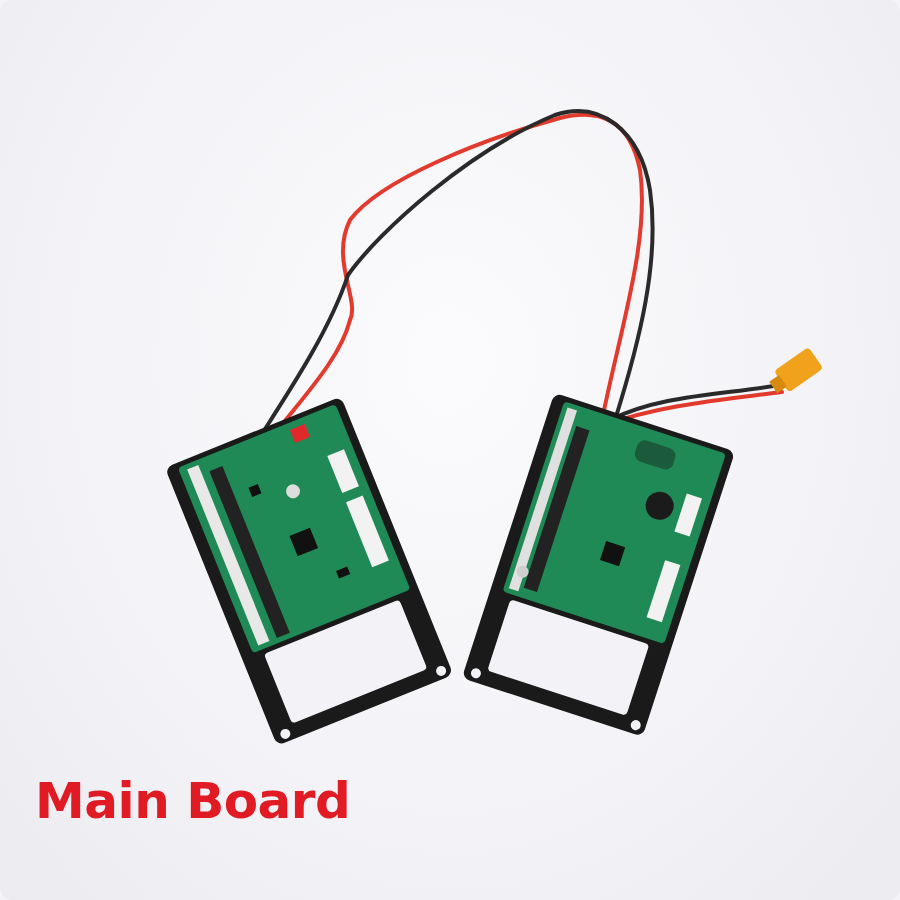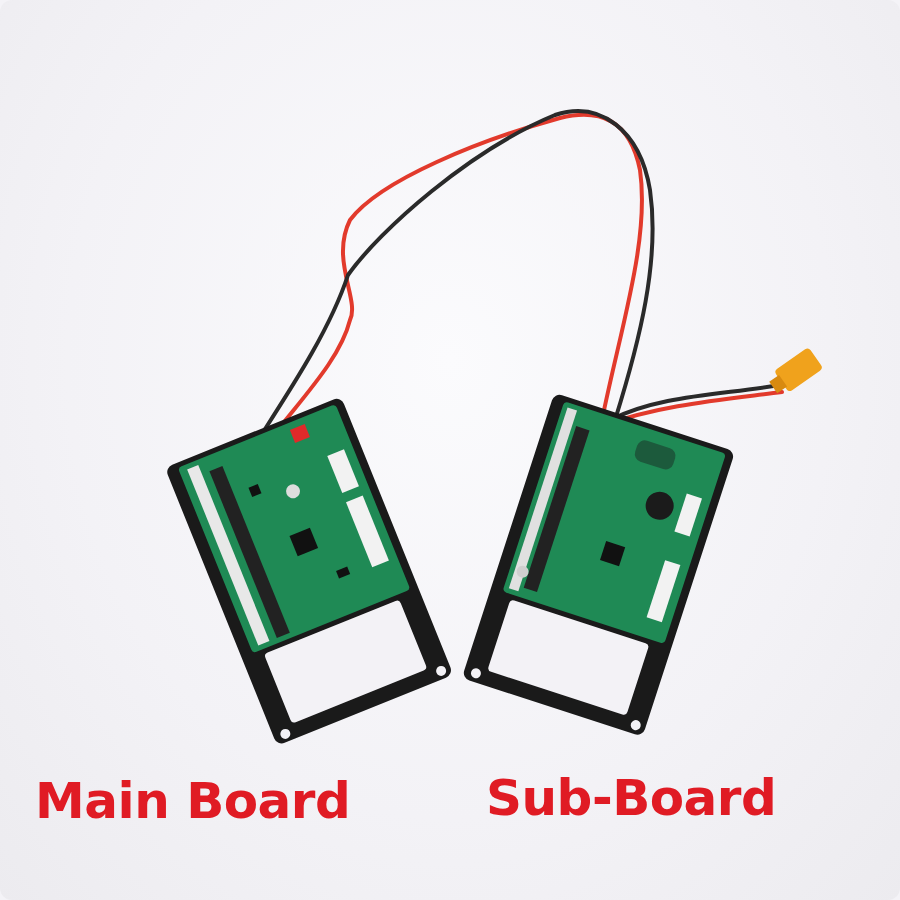--- a/index.html
+++ b/index.html
@@ -57,14 +57,13 @@
       <rect x="600" y="432" width="40" height="22" rx="8" fill="#1c5a3c"></rect>
       <circle cx="640" cy="490" r="14" fill="#1b1b1b"></circle>
       <rect x="600" y="540" width="20" height="20" fill="#111"></rect>
       <rect x="662" y="470" width="16" height="40" fill="#f2f2f2"></rect>
       <rect x="662" y="540" width="16" height="60" fill="#f2f2f2"></rect>
       <circle cx="530" cy="595" r="6" fill="#cfcfcf"></circle>
     </g>
   </svg>
 
   <div class="label main">Main Board</div>
-  <div class="label sub">Sub-Board</div>
 </div>
 
 </body></html>

